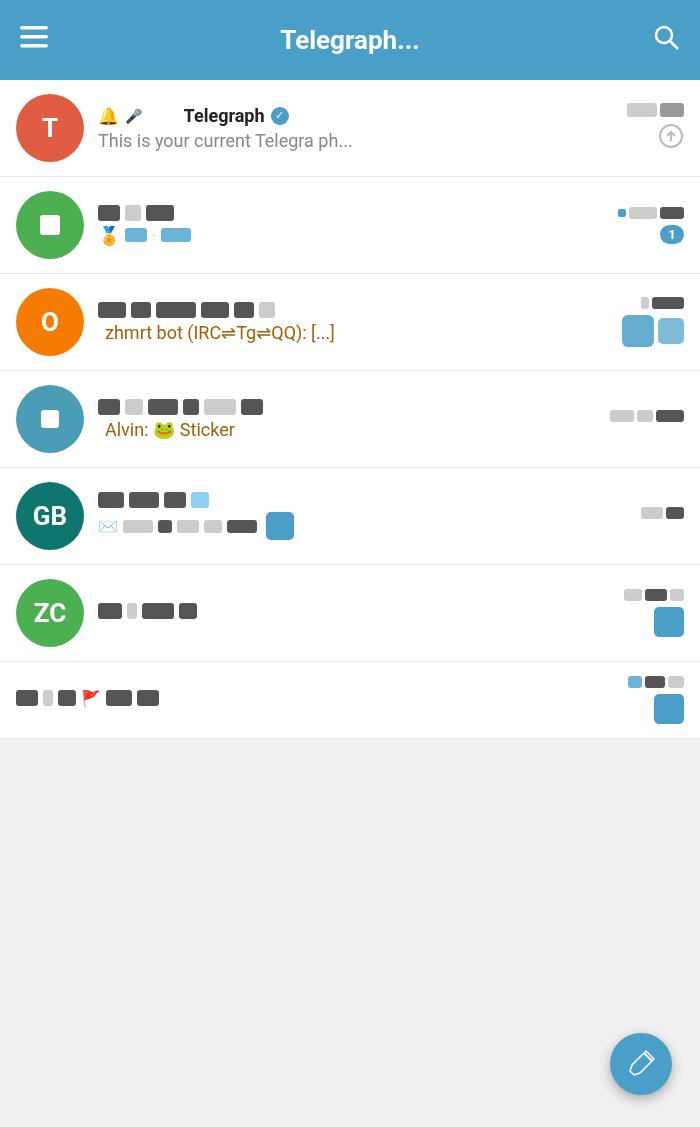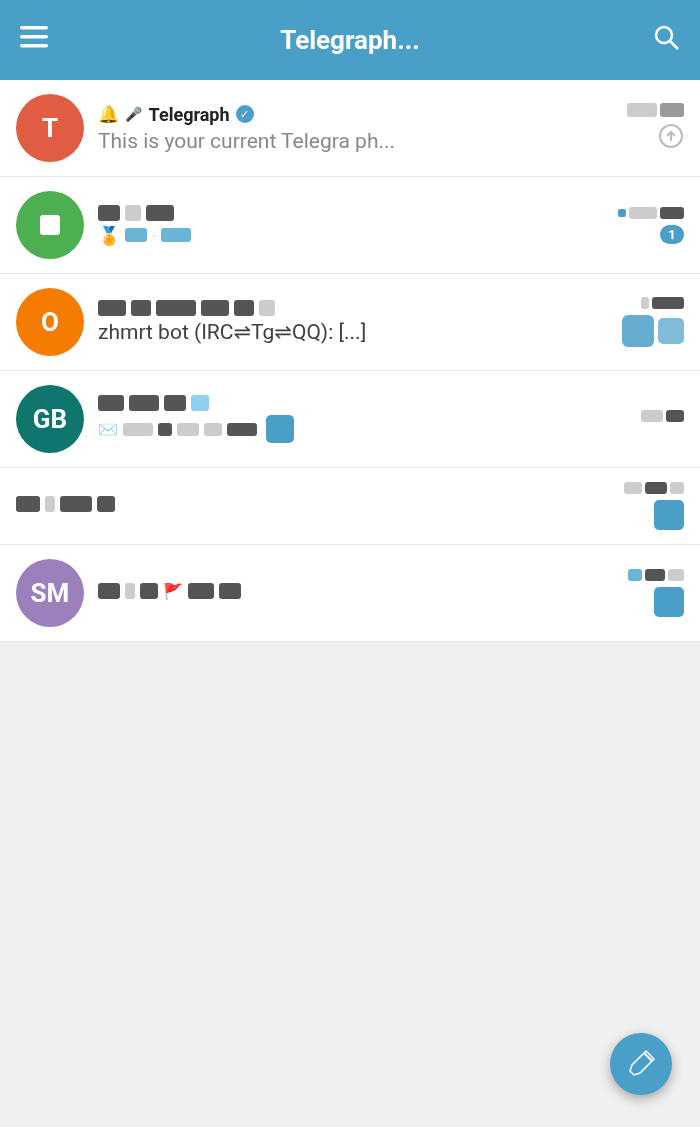--- a/index.html
+++ b/index.html
@@ -87,42 +87,44 @@
       gap: 6px;
       margin-bottom: 4px;
     }
     .chat-name {
       font-size: 18px;
       font-weight: bold;
       color: #222;
       white-space: nowrap;
       overflow: hidden;
       text-overflow: ellipsis;
+      margin-left: 35px;
     }
     .verified-badge {
       width: 18px;
       height: 18px;
       background: #4a9fc8;
       border-radius: 50%;
       display: inline-flex;
       align-items: center;
       justify-content: center;
       color: white;
       font-size: 11px;
       flex-shrink: 0;
     }
     .chat-preview {
-      font-size: 21px;
+      font-size: 18px;
       color: #888;
       white-space: nowrap;
       overflow: hidden;
       text-overflow: ellipsis;
     }
     .chat-preview.highlight {
-      color: #404040;
+      color: #a16207;
+      margin-left: 7px;
     }
 
     
     .chat-right {
       display: flex;
       flex-direction: column;
       align-items: flex-end;
       min-width: 70px;
       margin-left: 8px;
     }
@@ -291,20 +293,43 @@
         <span class="blk redacted" style="width:8px;height:12px;"></span>
         <span class="blk redacted-dark" style="width:32px;height:12px;"></span>
       </div>
       <div style="display:flex; gap:4px; align-items:center;">
         <div style="width:32px;height:32px;background:#4a9fc8;border-radius:6px;opacity:0.85;"></div>
         <div style="width:26px;height:26px;background:#4a9fc8;border-radius:5px;opacity:0.7;"></div>
       </div>
     </div>
   </div>
 
+  <div class="chat-item">
+    <div class="avatar avatar-teal" style="position:relative;">
+      <span style="position:absolute; width:18px; height:18px; background:white; border-radius:3px; top:50%; left:50%; transform:translate(-50%,-50%);"></span>
+    </div>
+    <div class="chat-info">
+      <div class="name-block">
+        <span class="blk redacted-dark" style="width:22px;height:16px;"></span>
+        <span class="blk redacted" style="width:18px;height:16px;"></span>
+        <span class="blk redacted-dark" style="width:30px;height:16px;"></span>
+        <span class="blk redacted-dark" style="width:16px;height:16px;"></span>
+        <span class="blk redacted" style="width:32px;height:16px;"></span>
+        <span class="blk redacted-dark" style="width:22px;height:16px;"></span>
+      </div>
+      <div class="chat-preview highlight">Alvin: 🐸 Sticker</div>
+    </div>
+    <div class="chat-right">
+      <div style="display:flex; gap:3px; margin-bottom:6px;">
+        <span class="blk redacted" style="width:24px;height:12px;"></span>
+        <span class="blk redacted" style="width:16px;height:12px;"></span>
+        <span class="blk redacted-dark" style="width:28px;height:12px;"></span>
+      </div>
+    </div>
+  </div>
 
   <div class="chat-item">
     <div class="avatar avatar-green2">GB</div>
     <div class="chat-info">
       <div class="name-block">
         <span class="blk redacted-dark" style="width:26px;height:16px;"></span>
         <span class="blk redacted-dark" style="width:30px;height:16px;"></span>
         <span class="blk redacted-dark" style="width:22px;height:16px;"></span>
         <span class="blk redacted-blue" style="width:18px;height:16px;background:#8fd0f0;"></span>
       </div>
@@ -320,40 +345,40 @@
     </div>
     <div class="chat-right">
       <div style="display:flex; gap:3px; margin-bottom:6px;">
         <span class="blk redacted" style="width:22px;height:12px;"></span>
         <span class="blk redacted-dark" style="width:18px;height:12px;"></span>
       </div>
     </div>
   </div>
 
   <div class="chat-item">
+    <div class="avatar avatar-green3">ZC</div>
     <div class="chat-info">
       <div class="name-block">
         <span class="blk redacted-dark" style="width:24px;height:16px;"></span>
         <span class="blk redacted" style="width:10px;height:16px;"></span>
         <span class="blk redacted-dark" style="width:32px;height:16px;"></span>
         <span class="blk redacted-dark" style="width:18px;height:16px;"></span>
       </div>
     </div>
     <div class="chat-right">
       <div style="display:flex; gap:3px; margin-bottom:6px;">
         <span class="blk redacted" style="width:18px;height:12px;"></span>
         <span class="blk redacted-dark" style="width:22px;height:12px;"></span>
         <span class="blk redacted" style="width:14px;height:12px;"></span>
       </div>
       <div style="width:30px;height:30px;background:#4a9fc8;border-radius:5px;"></div>
     </div>
   </div>
 
   <div class="chat-item">
-    <div class="avatar avatar-purple">SM</div>
     <div class="chat-info">
       <div class="name-block">
         <span class="blk redacted-dark" style="width:22px;height:16px;"></span>
         <span class="blk redacted" style="width:10px;height:16px;"></span>
         <span class="blk redacted-dark" style="width:18px;height:16px;"></span>
         <span style="font-size:16px;">🚩</span>
         <span class="blk redacted-dark" style="width:26px;height:16px;"></span>
         <span class="blk redacted-dark" style="width:22px;height:16px;"></span>
       </div>
     </div>

